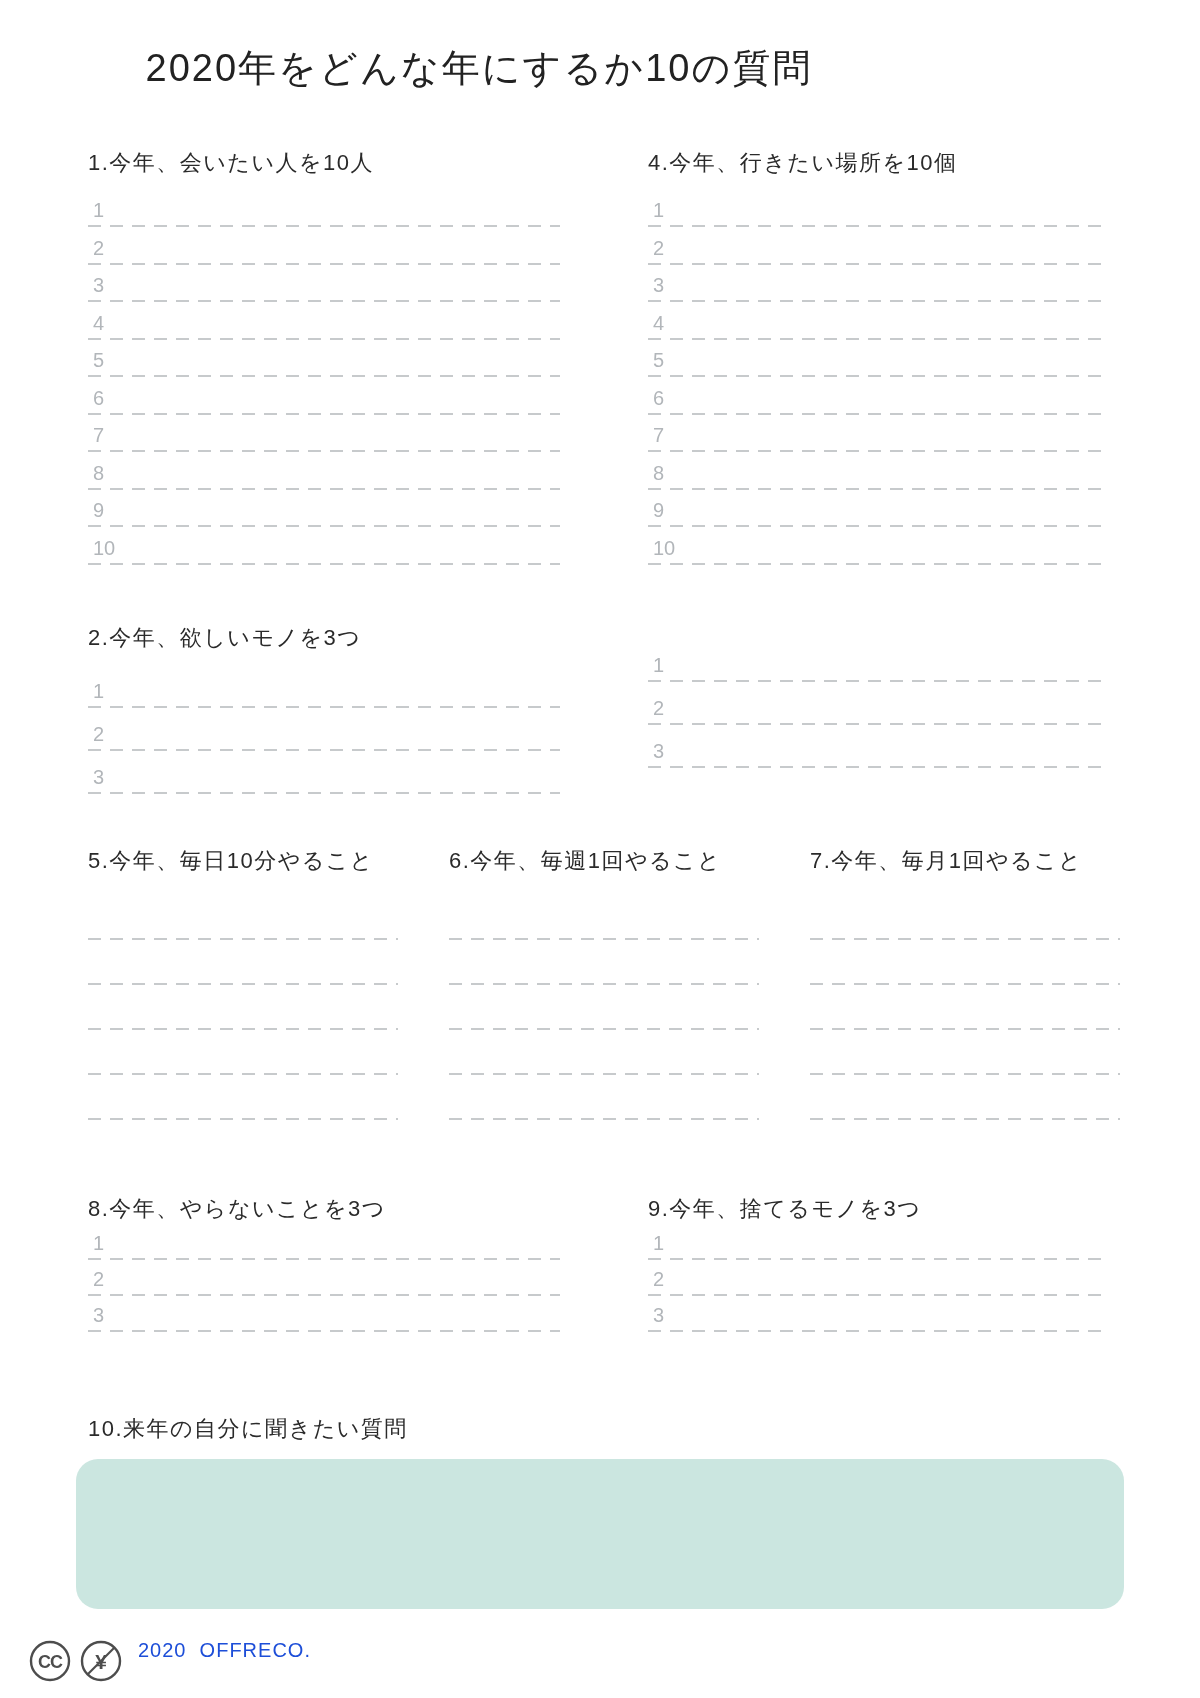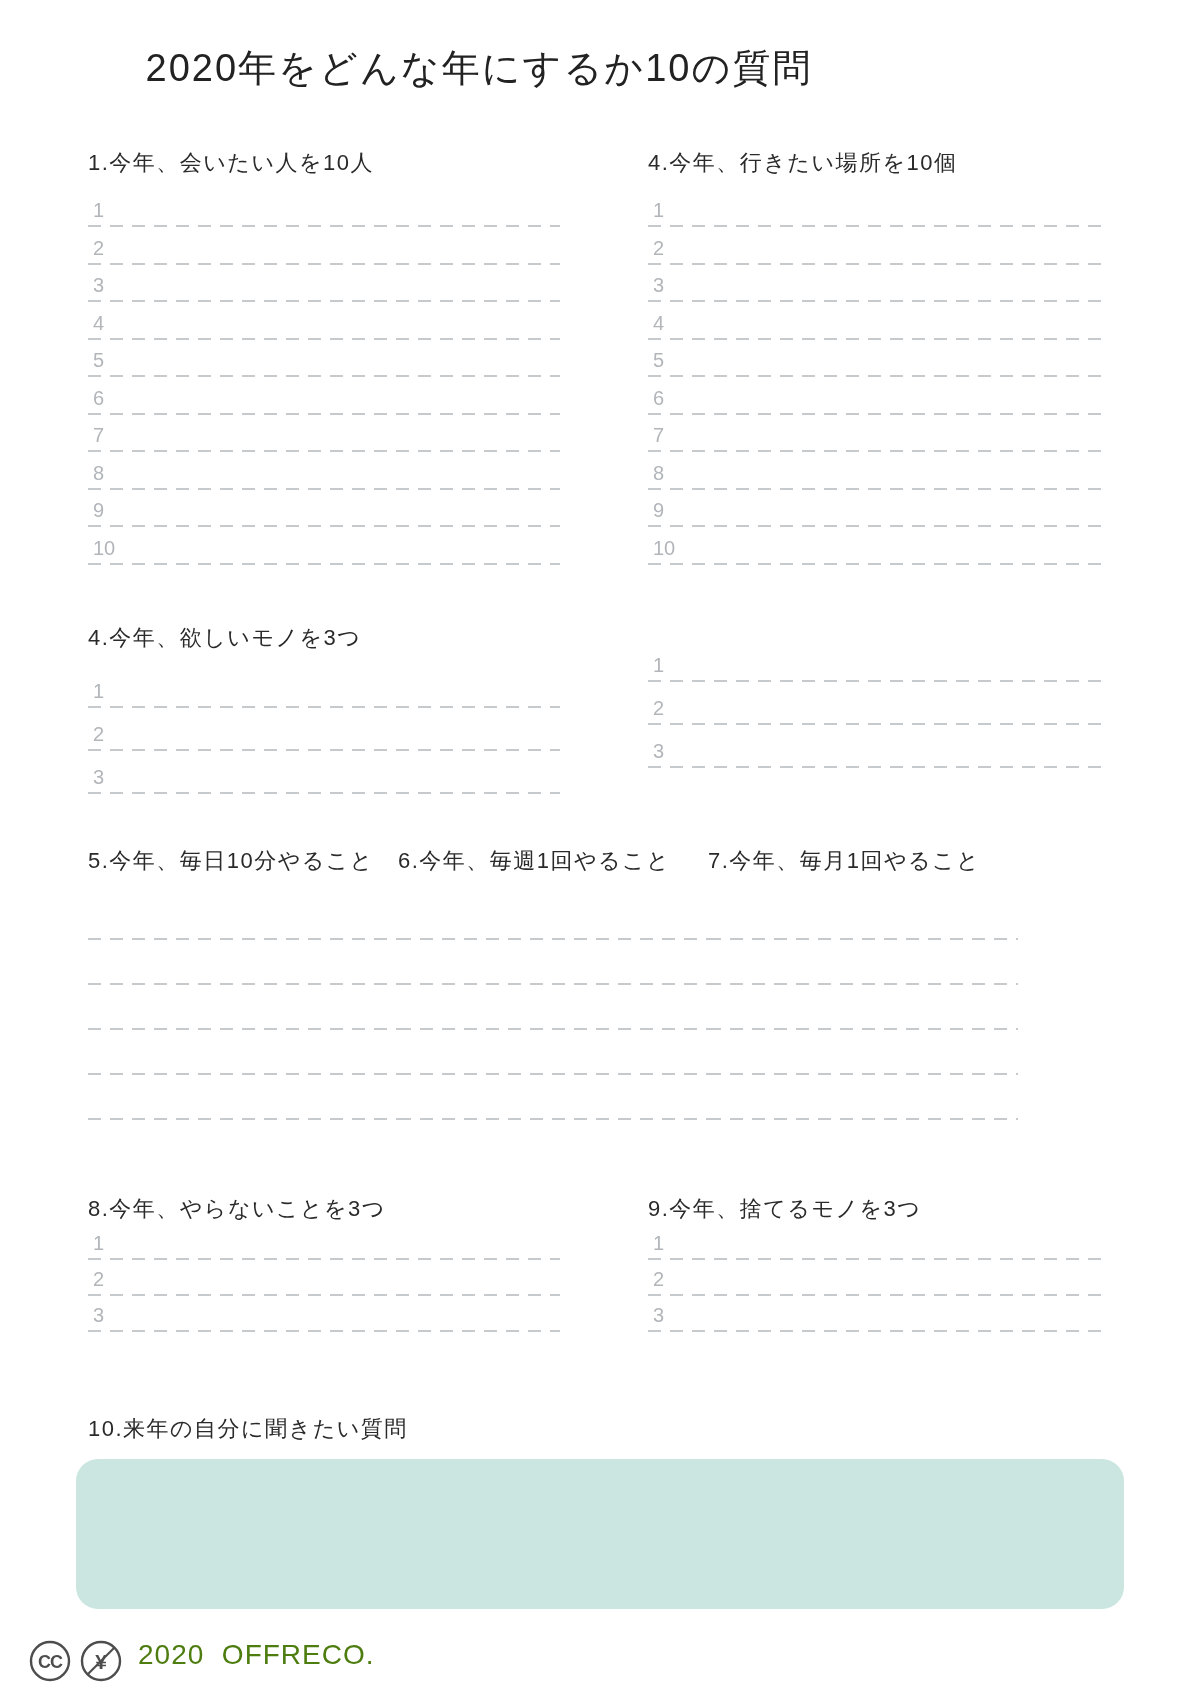--- a/index.html
+++ b/index.html
@@ -9,21 +9,21 @@
   }
   .page{width:958px;height:1698px;position:relative;}
   h1{
     margin:0;padding-top:46px;text-align:center;
     font-size:38px;font-weight:400;letter-spacing:2px;color:#222;line-height:1.2;
   }
   .content{margin-left:88px;width:1032px;margin-top:29px;}
   .grid{display:grid;}
   .g-top{grid-template-columns:472px 460px;column-gap:88px;margin-top:58px;}
   .g-mid{grid-template-columns:472px 460px;column-gap:88px;margin-top:60px;}
-  .g-three{grid-template-columns:repeat(3,310px);margin-top:54px;}
+  .g-three{grid-template-columns:repeat(3,310px);column-gap:51px;margin-top:54px;}
   .g-bot{grid-template-columns:472px 460px;column-gap:88px;margin-top:76px;}
   h2{
     margin:0;font-size:22px;font-weight:400;color:#2a2a2a;
     letter-spacing:1.5px;line-height:1.2;white-space:nowrap;
   }
   .lines{margin-top:14px;}
   .g-top .line-row{height:37.5px;}
   .g-mid .line-row{height:43px;}
   .g-three .lines{margin-top:20px;}
   .g-three .line-row{height:45px;}
@@ -39,21 +39,21 @@
     font-size:20px;line-height:1;color:#b2b6ba;
   }
   .sec-full{margin-top:84px;}
   .answer-box{
     margin-top:16px;margin-left:-12px;width:1048px;height:150px;
     background:#cbe6e0;border-radius:22px;
   }
   footer{display:flex;align-items:flex-start;margin:30px 0 0 28px;gap:7px;}
   footer svg{display:block;}
   .credit{
-    font-size:28px;color:#4d7c0f;letter-spacing:1px;margin-left:8px;
+    font-size:20px;color:#1d4ed8;letter-spacing:1px;margin-left:8px;
     font-family:"Liberation Sans","DejaVu Sans",sans-serif;white-space:pre;
   }
 </style>
 </head>
 <body>
 
 <div class="page">
 
   <h1>2020年をどんな年にするか10の質問</h1>
 
@@ -127,21 +127,21 @@
             </div>
             <div class="line-row">
               <span class="line-num">10</span>
             </div>
           </div>
       </section>
     </div>
 
     <div class="grid g-mid">
       <section>
-        <h2>4.今年、欲しいモノを3つ</h2>
+        <h2>2.今年、欲しいモノを3つ</h2>
         <div class="lines">
             <div class="line-row">
               <span class="line-num">1</span>
             </div>
             <div class="line-row">
               <span class="line-num">2</span>
             </div>
             <div class="line-row">
               <span class="line-num">3</span>
             </div>

